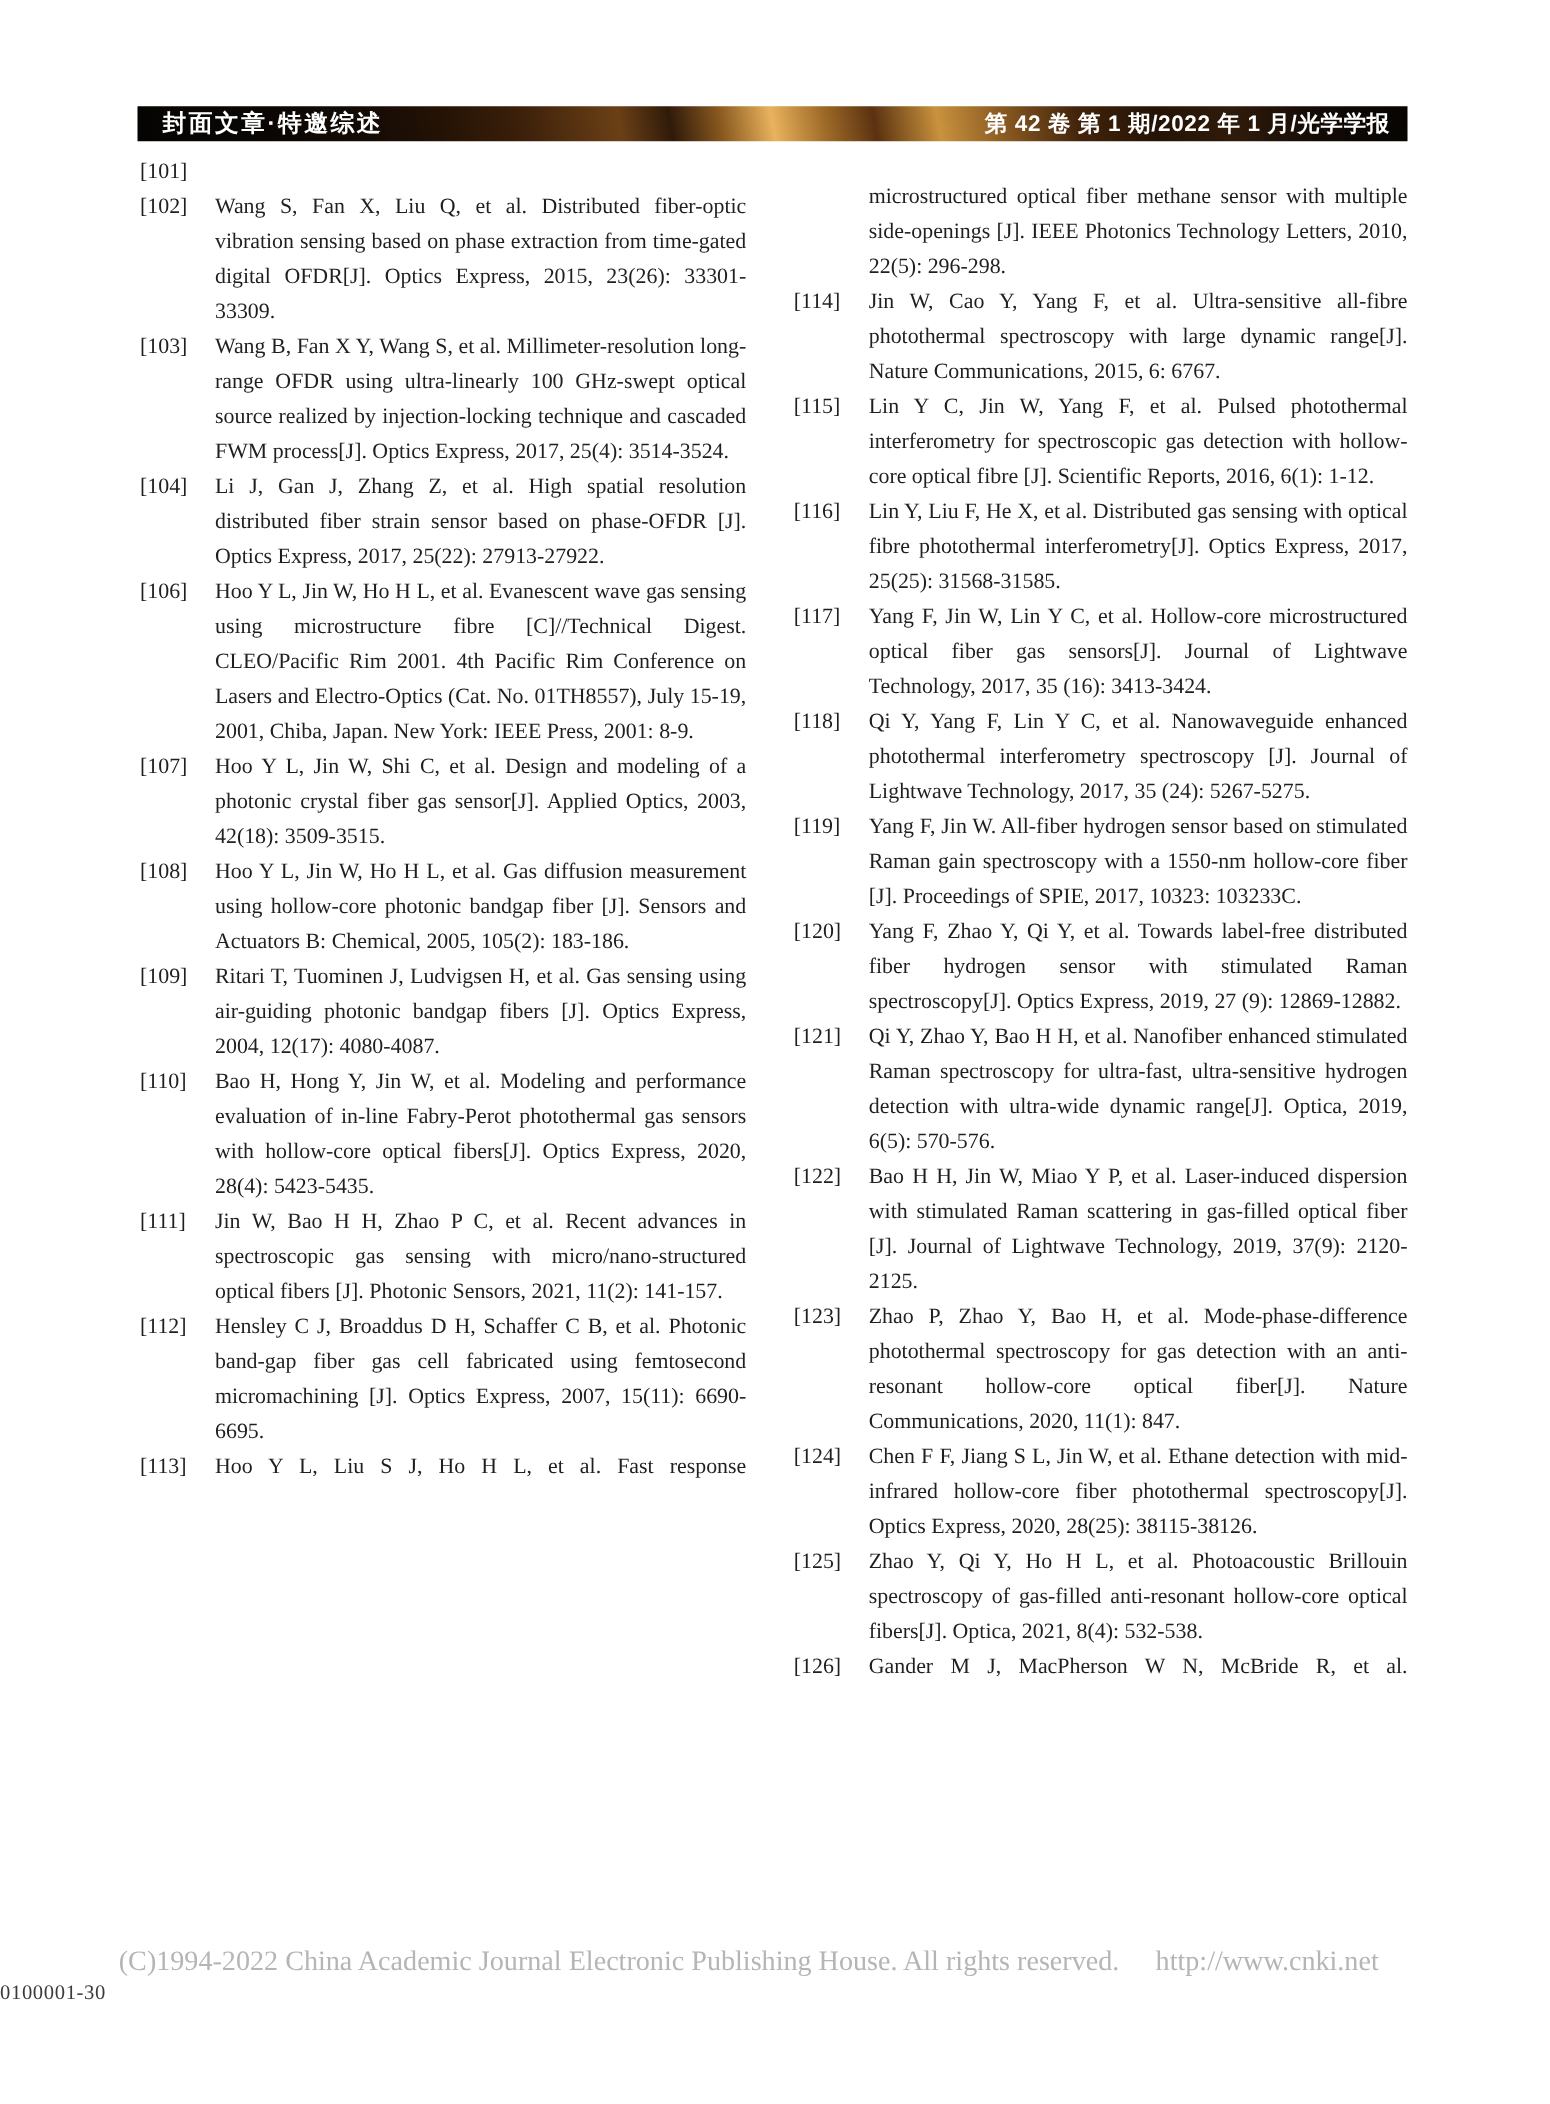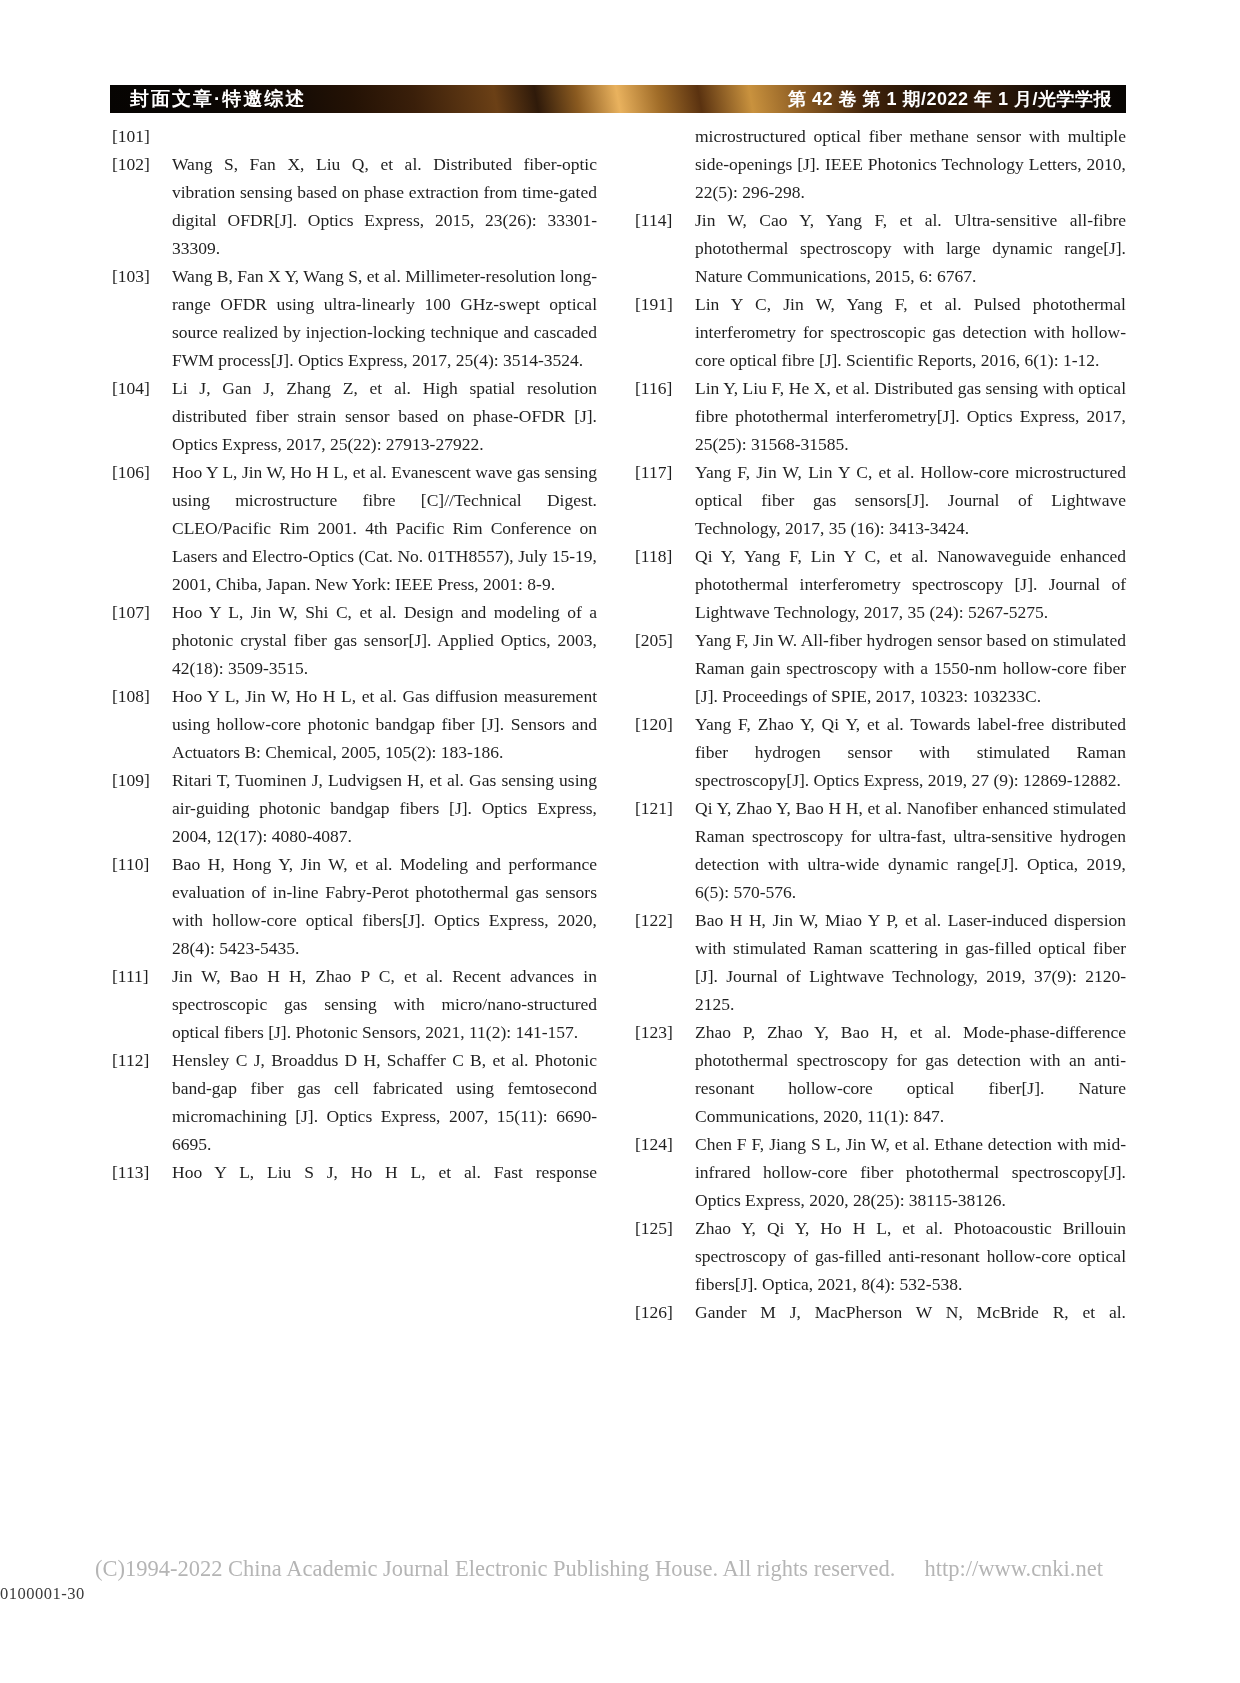--- a/index.html
+++ b/index.html
@@ -53,21 +53,21 @@
   
   .content {
     position: absolute;
     left: 112px;
     top: 122px;
     width: 1014px;
     display: flex;
   }
   .col { color: #1f1f1f; font-size: 17.5px; line-height: 28px; }
   .col-left  { width: 485px; margin-right: 38px; }
-  .col-right { width: 491px; }
+  .col-right { width: 491px; margin-top: 20px; }
 
   .ref { display: flex; }
   .ref-label { width: 60px; flex: 0 0 60px; white-space: nowrap; }
   .ref-text  { flex: 1 1 auto; text-align: justify; }
   
   .col .ref:last-child .ref-text { text-align-last: justify; }
 
   
   .footer-watermark {
     position: absolute;
@@ -155,37 +155,37 @@
     <div class="col col-right" id="col-right">
         <div class="ref">
           <span class="ref-label"></span>
           <span class="ref-text">microstructured optical fiber methane sensor with multiple side-openings [J]. IEEE Photonics Technology Letters, 2010, 22(5): 296-298.</span>
         </div>
         <div class="ref">
           <span class="ref-label">[114]</span>
           <span class="ref-text">Jin W, Cao Y, Yang F, et al. Ultra-sensitive all-fibre photothermal spectroscopy with large dynamic range[J]. Nature Communications, 2015, 6: 6767.</span>
         </div>
         <div class="ref">
-          <span class="ref-label">[191]</span>
+          <span class="ref-label">[115]</span>
           <span class="ref-text">Lin Y C, Jin W, Yang F, et al. Pulsed photothermal interferometry for spectroscopic gas detection with hollow-core optical fibre [J]. Scientific Reports, 2016, 6(1): 1-12.</span>
         </div>
         <div class="ref">
           <span class="ref-label">[116]</span>
           <span class="ref-text">Lin Y, Liu F, He X, et al. Distributed gas sensing with optical fibre photothermal interferometry[J]. Optics Express, 2017, 25(25): 31568-31585.</span>
         </div>
         <div class="ref">
           <span class="ref-label">[117]</span>
           <span class="ref-text">Yang F, Jin W, Lin Y C, et al. Hollow-core microstructured optical fiber gas sensors[J]. Journal of Lightwave Technology, 2017, 35 (16): 3413-3424.</span>
         </div>
         <div class="ref">
           <span class="ref-label">[118]</span>
           <span class="ref-text">Qi Y, Yang F, Lin Y C, et al. Nanowaveguide enhanced photothermal interferometry spectroscopy [J]. Journal of Lightwave Technology, 2017, 35 (24): 5267-5275.</span>
         </div>
         <div class="ref">
-          <span class="ref-label">[205]</span>
+          <span class="ref-label">[119]</span>
           <span class="ref-text">Yang F, Jin W. All-fiber hydrogen sensor based on stimulated Raman gain spectroscopy with a 1550-nm hollow-core fiber [J]. Proceedings of SPIE, 2017, 10323: 103233C.</span>
         </div>
         <div class="ref">
           <span class="ref-label">[120]</span>
           <span class="ref-text">Yang F, Zhao Y, Qi Y, et al. Towards label-free distributed fiber hydrogen sensor with stimulated Raman spectroscopy[J]. Optics Express, 2019, 27 (9): 12869-12882.</span>
         </div>
         <div class="ref">
           <span class="ref-label">[121]</span>
           <span class="ref-text">Qi Y, Zhao Y, Bao H H, et al. Nanofiber enhanced stimulated Raman spectroscopy for ultra-fast, ultra-sensitive hydrogen detection with ultra-wide dynamic range[J]. Optica, 2019, 6(5): 570-576.</span>
         </div>

